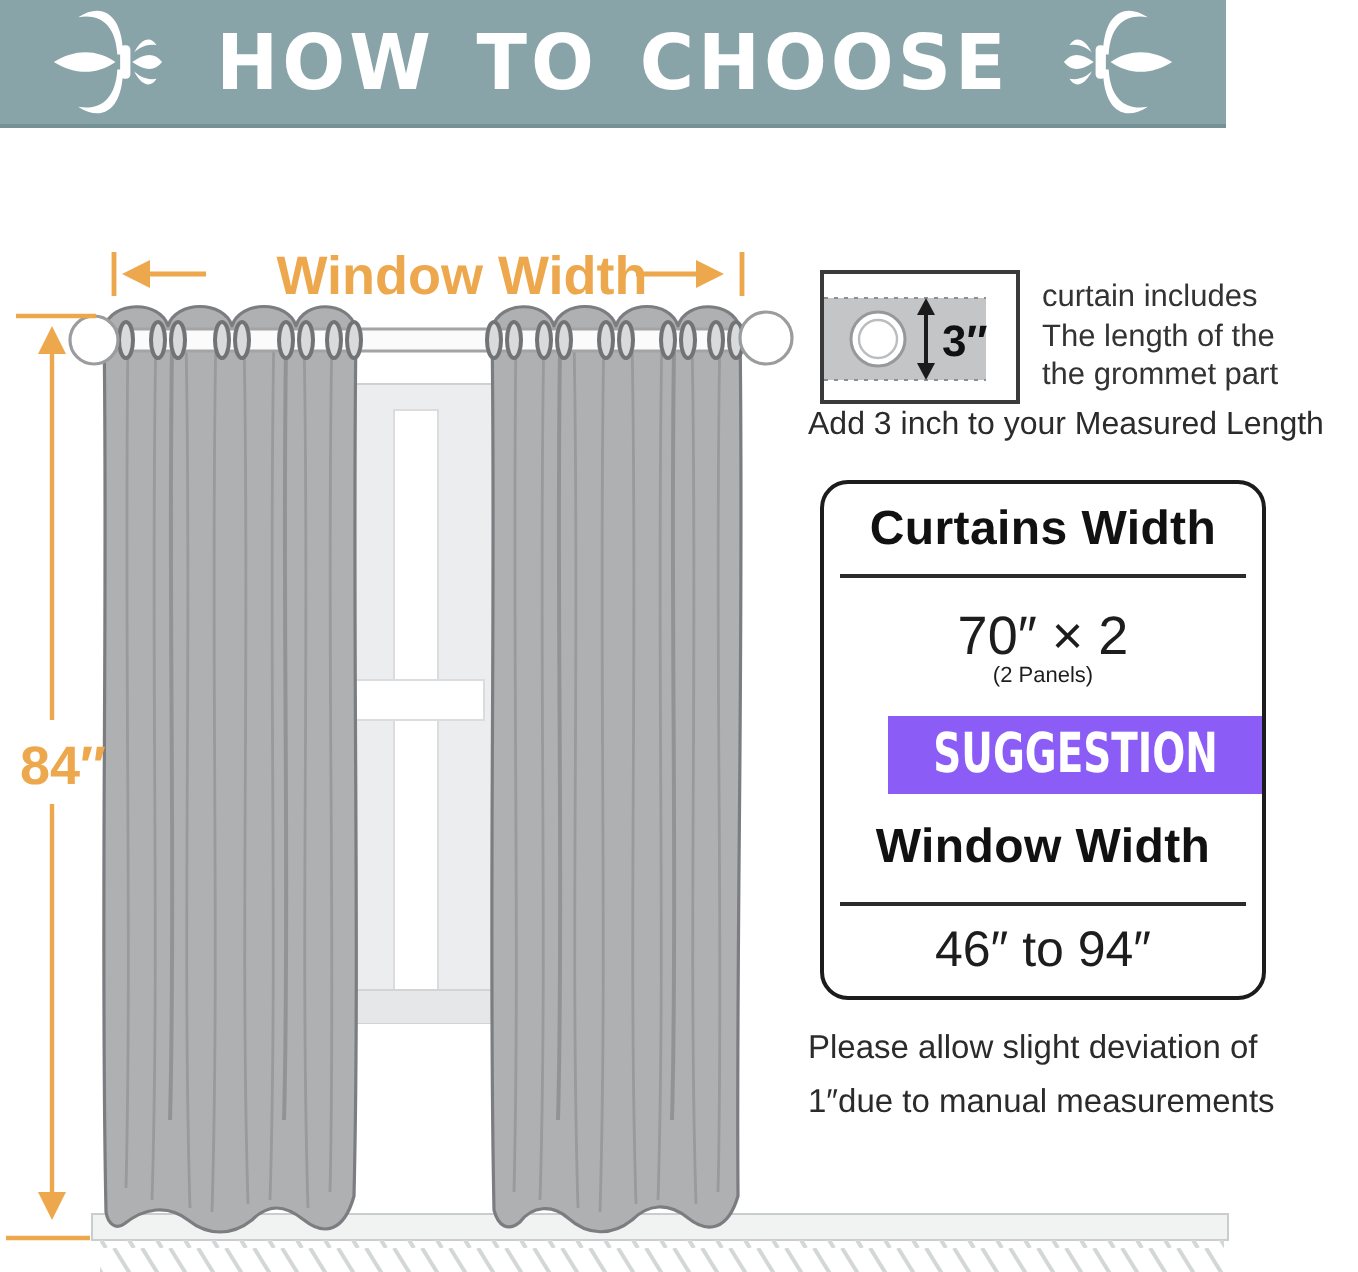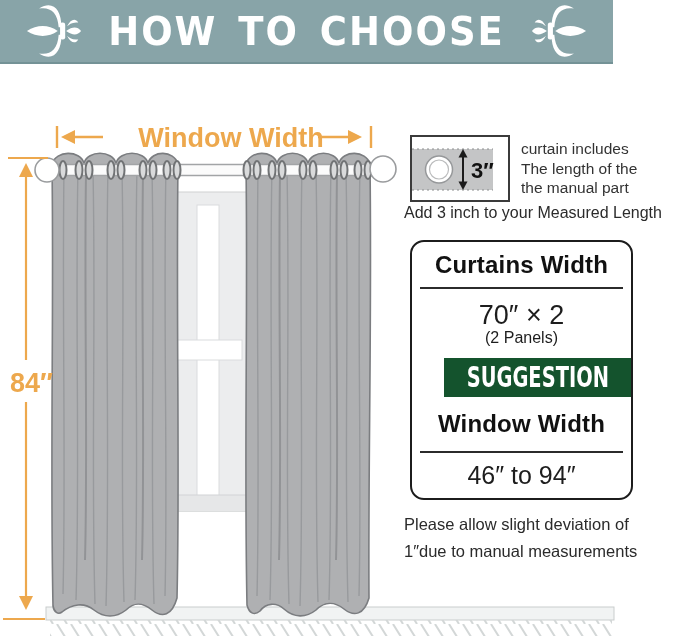--- a/index.html
+++ b/index.html
@@ -43,23 +43,23 @@
     text-align:center;
   }
   .tbl-row{display:flex;flex-direction:column;align-items:center;justify-content:center;}
   .tbl-head{font-weight:bold;font-size:24px;color:#111;letter-spacing:0.2px;}
   .row-cw{height:45px;}
   .row-val{height:69px;}
   .row-ww{height:54px;}
   .row-wwv{height:45px;}
   .tbl-divider{border:none;border-top:2px solid #2b2b2b;margin:0 8px;height:0;}
   .tbl-value{font-size:27px;color:#1d1d1d;font-weight:normal;}
-  .tbl-sub{font-size:16px;color:#1d1d1d;margin-top:-2px;}
+  .tbl-sub{font-size:11px;color:#1d1d1d;margin-top:-2px;}
   .suggestion-band{
-    height:39px;background:#14532d;display:flex;align-items:center;justify-content:center;
+    height:39px;background:#8b5cf6;display:flex;align-items:center;justify-content:center;
     flex:0 0 auto;
     margin-left:32px;
   }
   .suggestion-band span{
     color:#fff;font-family:"DejaVu Sans","Liberation Sans",sans-serif;
     font-weight:bold;font-size:27px;letter-spacing:0px;display:inline-block;
     transform:scaleX(0.72) scaleY(1.02);
   }
   .footer-note{
     position:absolute;left:404px;top:511px;width:270px;
@@ -240,21 +240,21 @@
         <polygon points="51,12 46.5,20.5 55.5,20.5" stroke="none"></polygon>
         <polygon points="51,53 46.5,44.5 55.5,44.5" stroke="none"></polygon>
       </g>
       <text x="59" y="41" font-family="Liberation Sans, sans-serif" font-size="22" font-weight="bold" fill="#111">3″</text>
     </svg>
   </div>
 
   <div class="grommet-desc">
     <div>curtain includes</div>
     <div>The length of the</div>
-    <div>the manual part</div>
+    <div>the grommet part</div>
   </div>
 
   <div class="grommet-note">Add 3 inch to your Measured Length</div>
 
   <div class="suggestion-table">
     <div class="tbl-row row-cw">
       <div class="tbl-head">Curtains Width</div>
     </div>
     <hr class="tbl-divider">
     <div class="tbl-row row-val">

